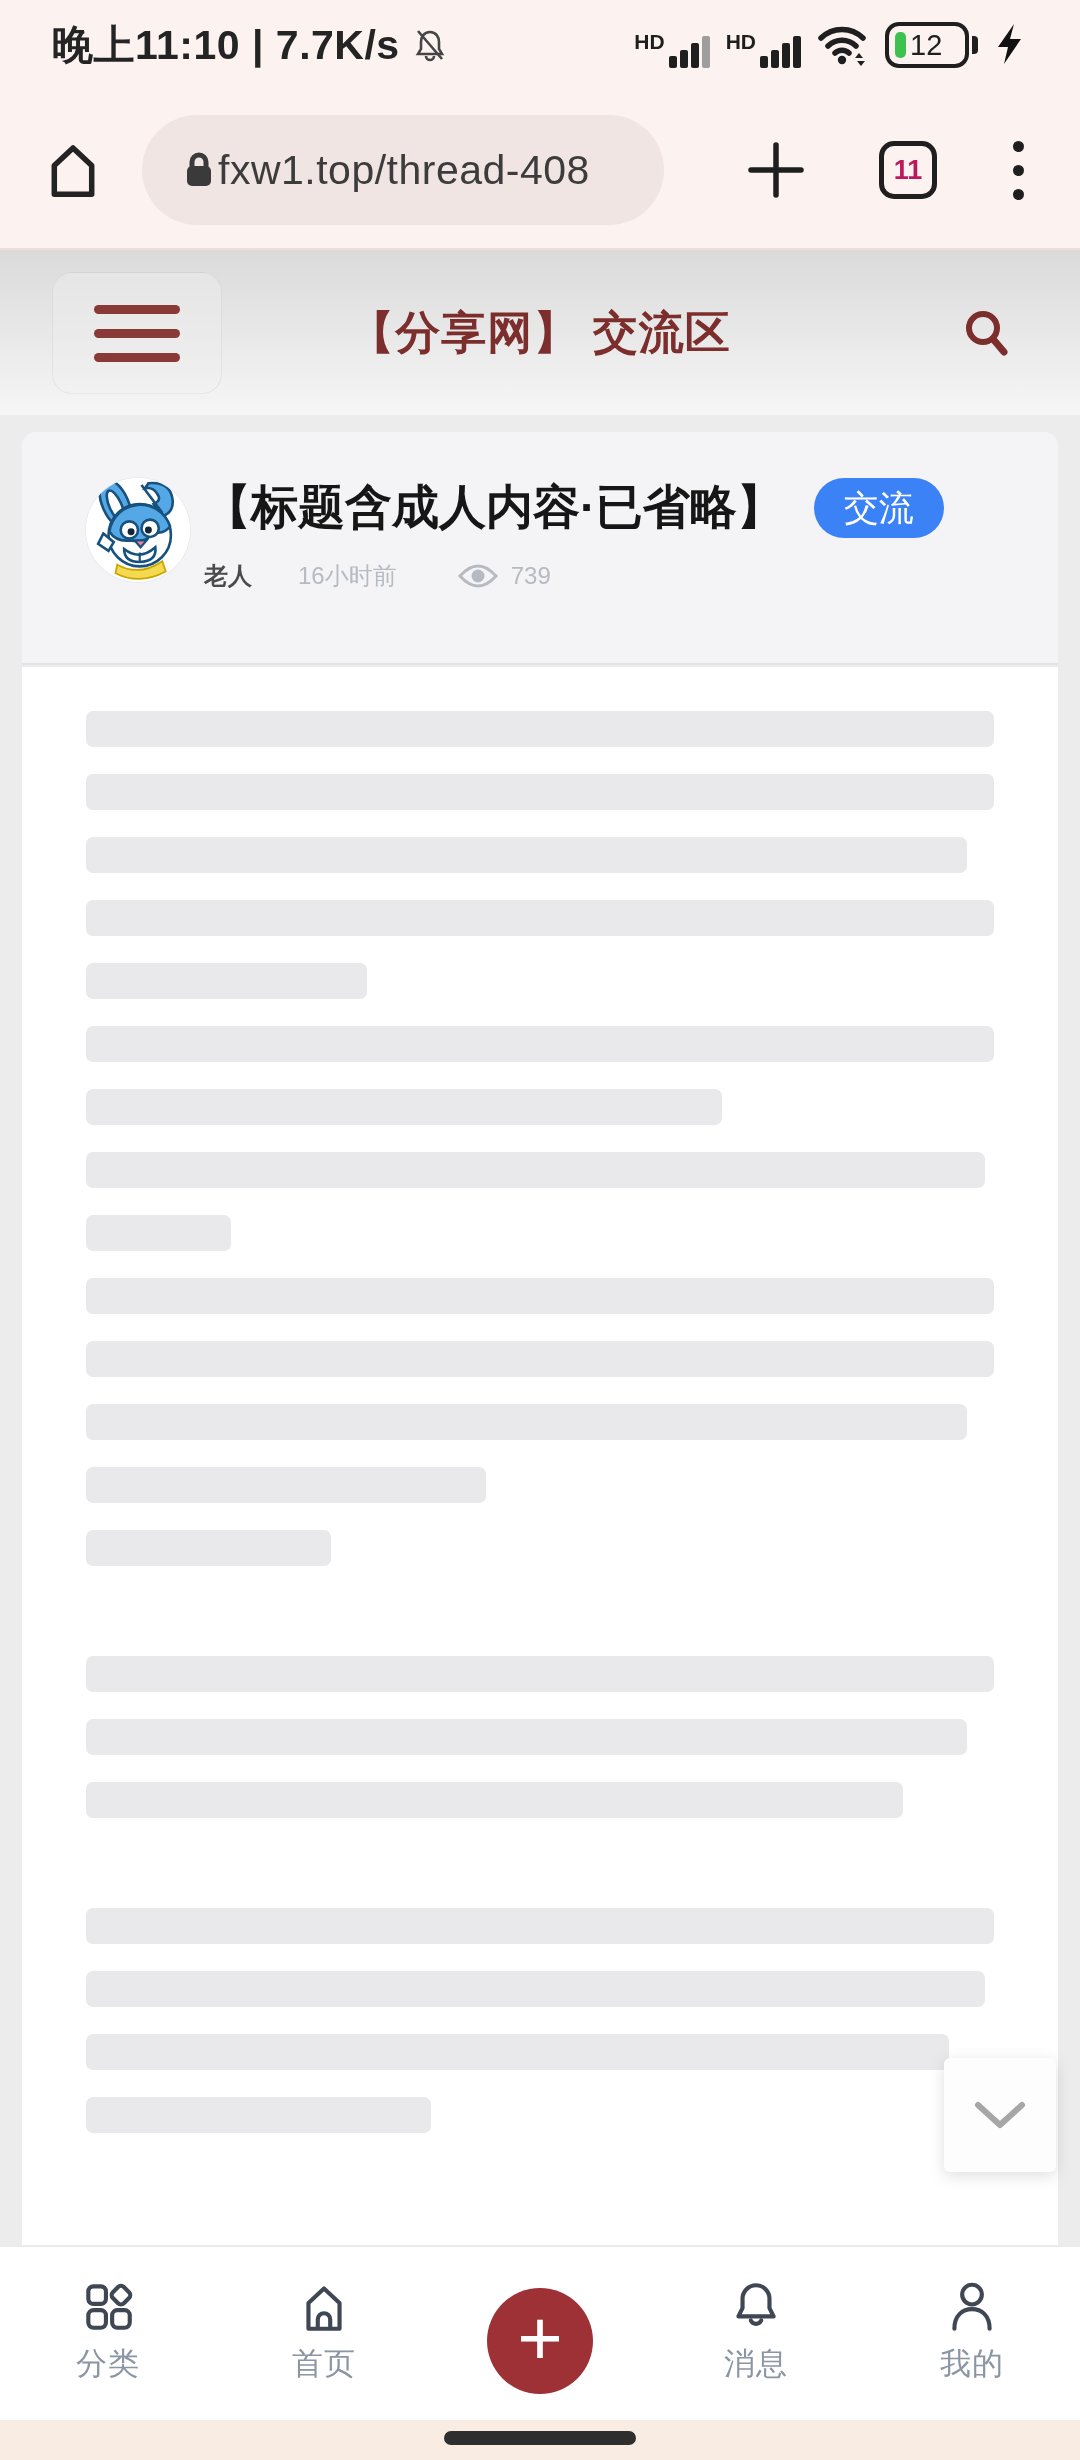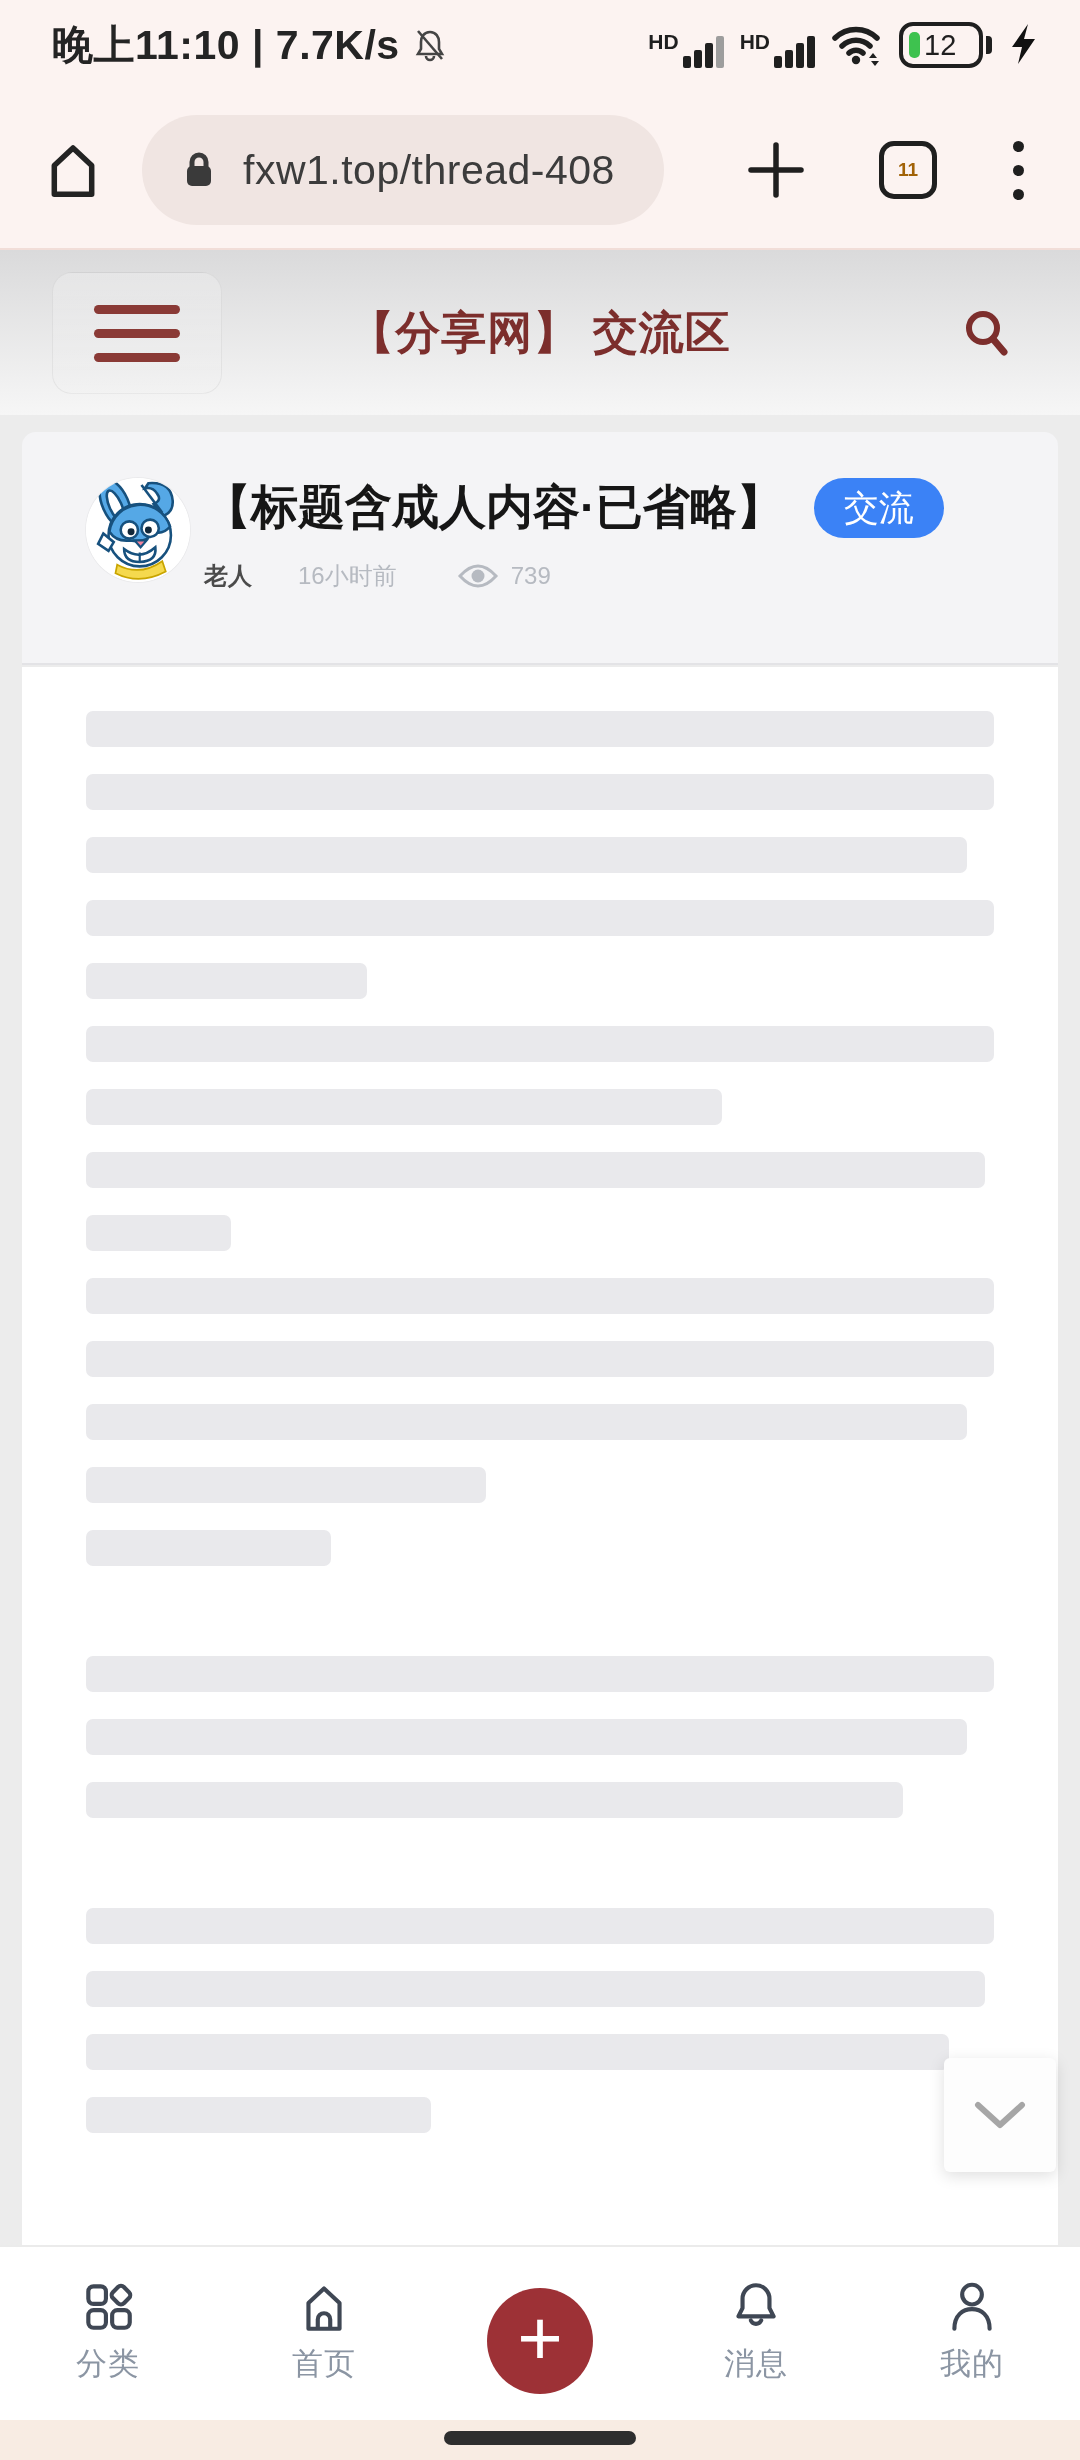--- a/index.html
+++ b/index.html
@@ -2,41 +2,41 @@
 <html><head>
 <meta charset="utf-8">
 <style>
   * { margin:0; padding:0; box-sizing:border-box; }
   html,body { width:1080px; }
   body { font-family:"Liberation Sans", sans-serif; }
   #screen { position:relative; width:1080px; height:2460px; background:#ececec; overflow:hidden; }
 
   
   .chrome { position:absolute; top:0; left:0; right:0; height:250px; background:#fcf3f1; border-bottom:2px solid #f1ddd8; }
-  .statusbar { position:absolute; top:0; left:0; right:0; height:90px; display:flex; align-items:center; justify-content:space-between; padding:0 42px 0 52px; }
+  .statusbar { position:absolute; top:0; left:0; right:0; height:90px; display:flex; align-items:center; justify-content:space-between; padding:0 56px 0 52px; }
   .status-left { display:flex; align-items:center; gap:12px; }
   .status-left .t { font-size:41px; font-weight:600; color:#242424; letter-spacing:0.5px; }
   .status-right { display:flex; gap:16px; }
   .sig { display:flex; align-items:flex-end; gap:3px; }
   .sig .hd { font-size:21px; font-weight:700; color:#1f1f1f; transform:translateY(-14px); margin-right:1px; }
   .sig i { display:block; width:8px; border-radius:2px; background:#1f1f1f; }
   .sig .b1{height:12px}.sig .b2{height:18px}.sig .b3{height:25px}.sig .b4{height:32px}
   .sig.dim .b4 { background:#9d9d9d; }
   .battery { display:flex; align-items:center; }
   .batt-body { width:84px; height:46px; border:4px solid #1f1f1f; border-radius:14px; display:flex; align-items:center; padding:0 6px; gap:4px; background:#fcf3f1; }
   .batt-green { width:11px; height:26px; border-radius:5px; background:#3ec24f; }
   .batt-num { font-size:29px; color:#1f1f1f; }
   .batt-nub { width:6px; height:18px; background:#1f1f1f; border-radius:0 4px 4px 0; margin-left:3px; }
 
   
   .urlrow { position:absolute; top:90px; left:0; right:0; height:160px; display:flex; align-items:center; padding:0 44px 0 40px; }
-  .omnibox { width:522px; height:110px; margin-left:36px; border-radius:55px; background:#f0e5e2; display:flex; align-items:center; padding:0 34px 0 42px; gap:29px; }
+  .omnibox { width:522px; height:110px; margin-left:36px; border-radius:55px; background:#f0e5e2; display:flex; align-items:center; padding:0 34px 0 42px; gap:4px; }
   .omni-url { font-size:41px; color:#3c3c3c; letter-spacing:0.5px; white-space:nowrap; }
   .urlrow .right { margin-left:auto; display:flex; align-items:center; gap:72px; padding-right:8px; }
-  .tabbox { width:58px; height:58px; border:5px solid #1f1f1f; border-radius:15px; display:flex; align-items:center; justify-content:center; font-size:19px; font-weight:700; color:#a16207; }
+  .tabbox { width:58px; height:58px; border:5px solid #1f1f1f; border-radius:15px; display:flex; align-items:center; justify-content:center; font-size:27px; font-weight:700; color:#be185d; }
   .kebab { display:flex; flex-direction:column; gap:13px; padding:4px; }
   .kebab i { width:11px; height:11px; border-radius:50%; background:#1f1f1f; }
 
   
   .siteheader { position:absolute; top:250px; left:0; right:0; height:165px; background:linear-gradient(#dadadb, #f6f6f6); }
   .burger-btn { position:absolute; left:52px; top:22px; width:170px; height:122px; border-radius:20px; border:1px solid rgba(0,0,0,0.05); background:linear-gradient(rgba(255,255,255,0.25), rgba(255,255,255,0)); display:flex; flex-direction:column; justify-content:center; align-items:center; gap:15px; }
   .burger-btn i { display:block; width:86px; height:9px; border-radius:5px; background:#8a3a36; }
   .site-title { position:absolute; left:0; right:0; top:0; height:165px; line-height:165px; text-align:center; font-size:45px; font-weight:700; color:#7c2e2c; letter-spacing:1px; }
   .search-btn { position:absolute; right:62px; top:52px; width:62px; height:62px; display:flex; align-items:center; justify-content:center; }
 

